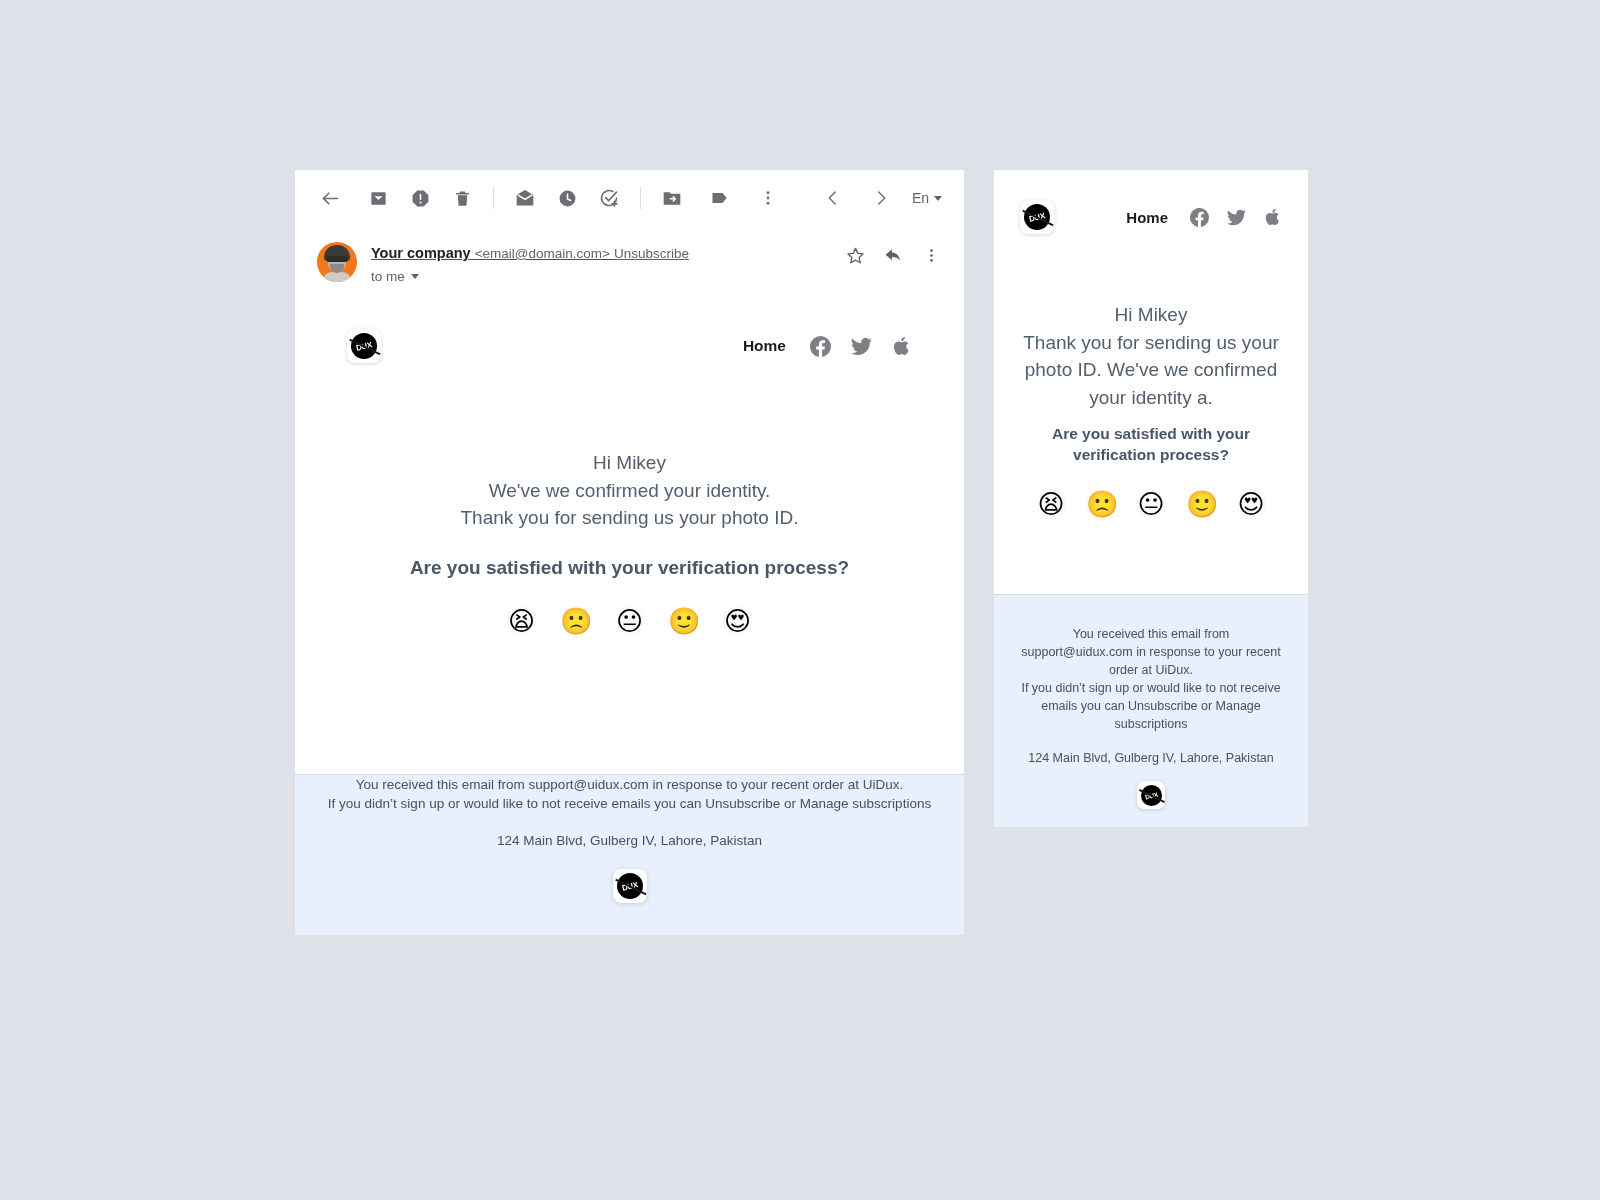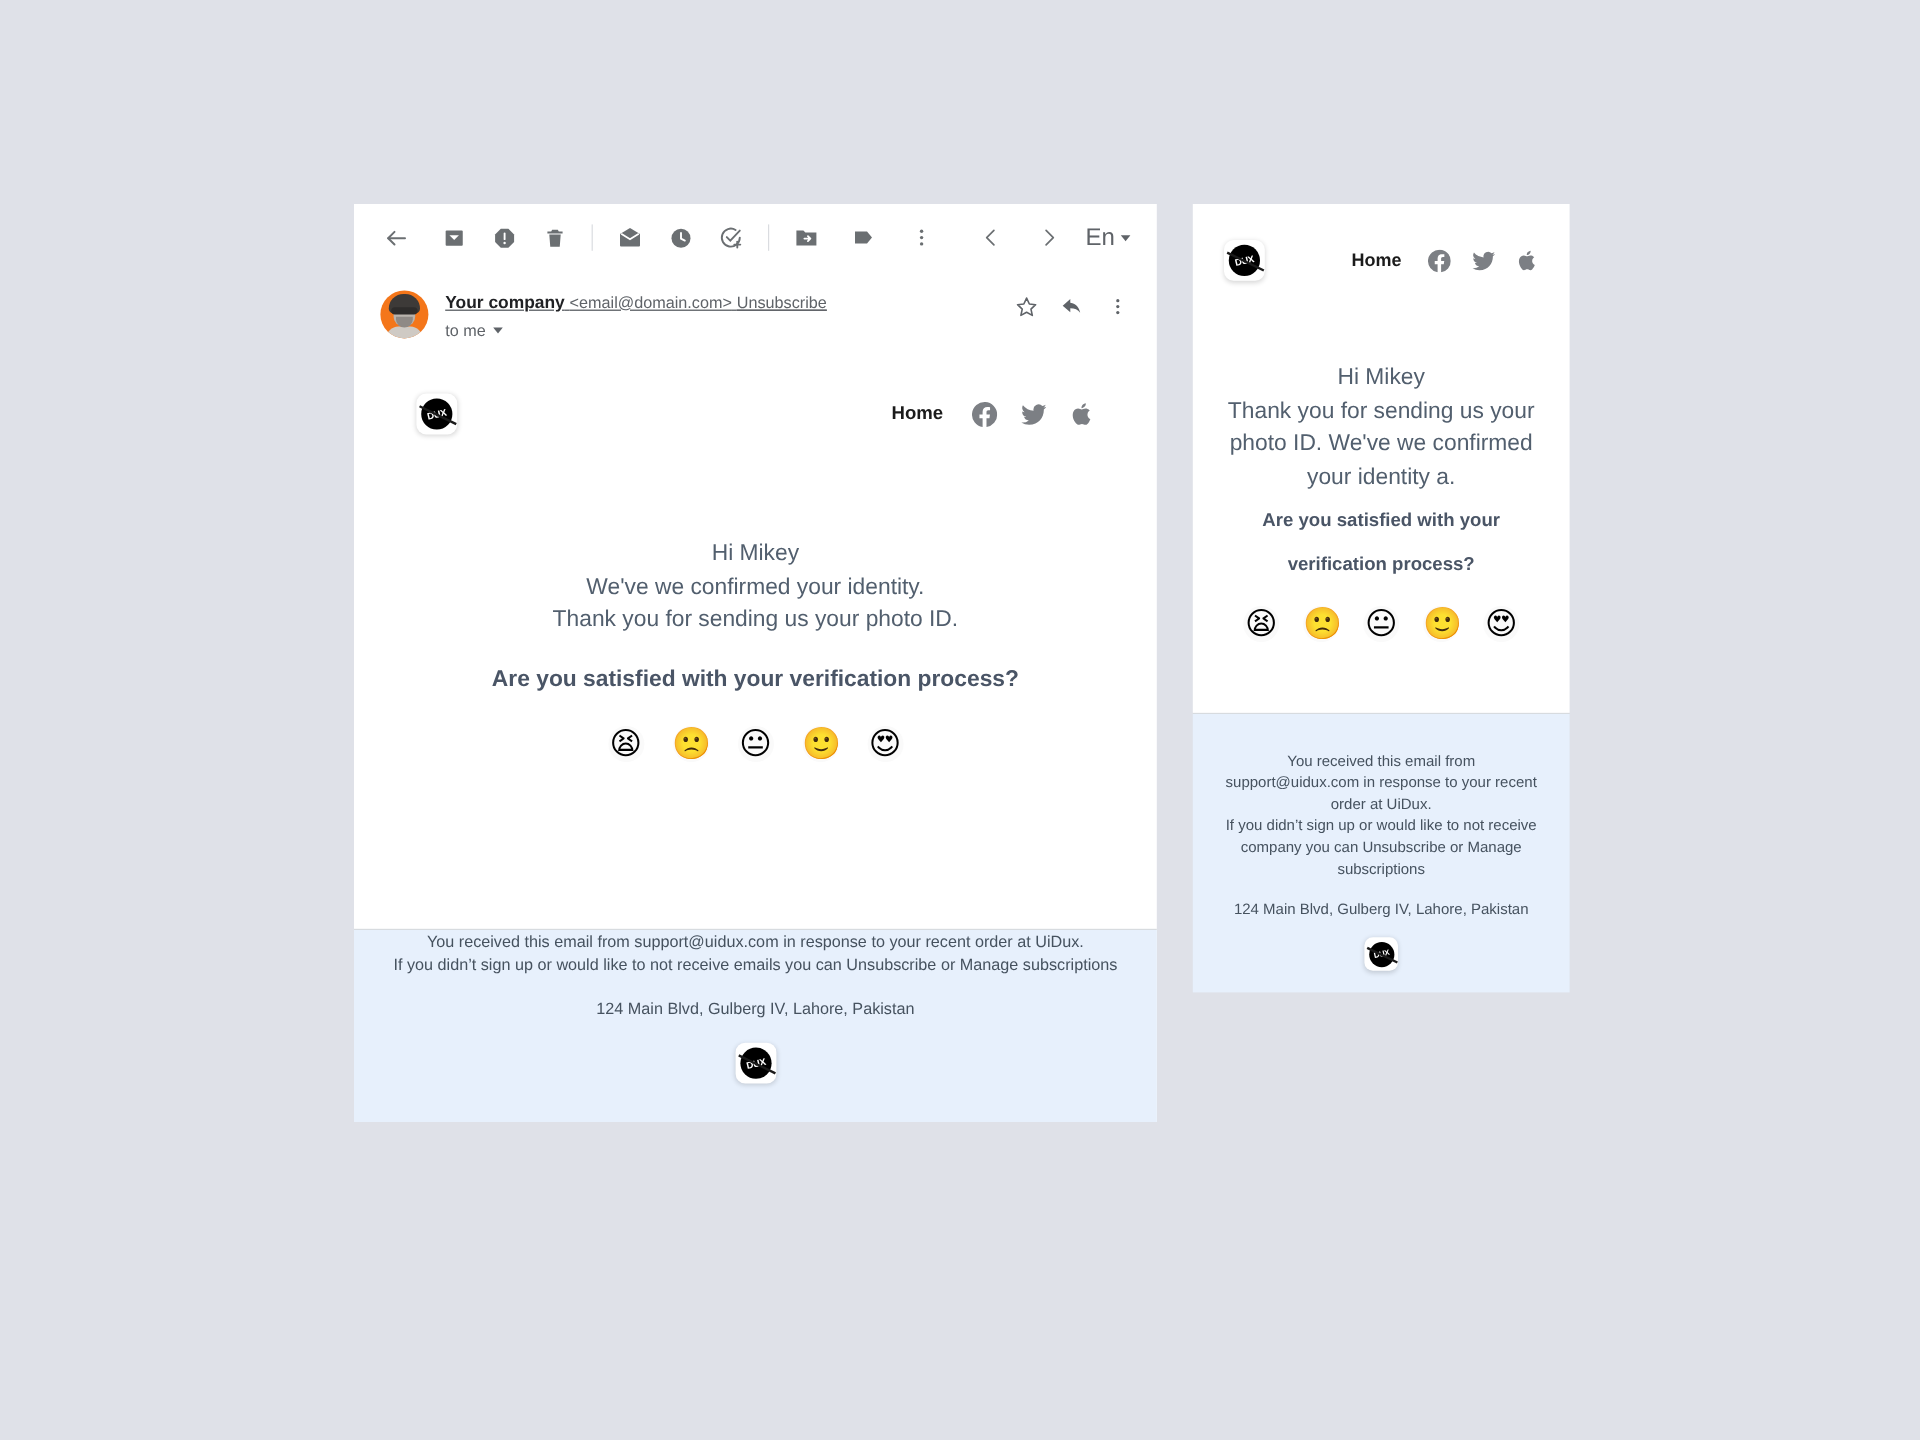--- a/index.html
+++ b/index.html
@@ -53,21 +53,21 @@
     background: #dadce0;
     margin: 0 14px;
     flex: none;
   }
   .tb-spacer { flex: 1 1 auto; }
   .tb-lang {
     display: flex;
     align-items: center;
     gap: 5px;
     color: #5f6368;
-    font-size: 20px;
+    font-size: 14px;
     cursor: pointer;
     padding-right: 4px;
   }
   .caret-down {
     width: 0; height: 0;
     border-left: 4.5px solid transparent;
     border-right: 4.5px solid transparent;
     border-top: 5px solid #5f6368;
   }
 
@@ -610,39 +610,39 @@
         </span>
       </div>
     </div>
 
     <div class="mob-message">
       <div class="mob-msg-line">Hi Mikey</div>
       <div class="mob-msg-line">Thank you for sending us your</div>
       <div class="mob-msg-line">photo ID. We've we confirmed</div>
       <div class="mob-msg-line">your identity a.</div>
       <div class="mob-msg-question">Are you satisfied with your</div>
-      <div class="mob-msg-question" style="margin-top:16px">verification process?</div>
+      <div class="mob-msg-question" style="margin-top:0">verification process?</div>
       <div class="mob-emoji-row">
         <div class="emoji">😫</div>
         <div class="emoji">🙁</div>
         <div class="emoji">😐</div>
         <div class="emoji">🙂</div>
         <div class="emoji">😍</div>
       </div>
     </div>
   </div>
 
   <div class="mob-divider"></div>
 
   <div class="mob-footer">
     <div class="mob-footer-line">You received this email from</div>
     <div class="mob-footer-line">support@uidux.com in response to your recent</div>
     <div class="mob-footer-line">order at UiDux.</div>
     <div class="mob-footer-line">If you didn’t sign up or would like to not receive</div>
-    <div class="mob-footer-line">company you can Unsubscribe or Manage</div>
+    <div class="mob-footer-line">emails you can Unsubscribe or Manage</div>
     <div class="mob-footer-line">subscriptions</div>
     <div class="mob-footer-addr">124 Main Blvd, Gulberg IV, Lahore, Pakistan</div>
     <div class="mob-footer-logo-wrap">
       <div class="logo-tile small">
         <div class="logo-circle">
           <span class="lg-text">DUX</span>
           <span class="logo-slash"></span>
         </div>
       </div>
     </div>

